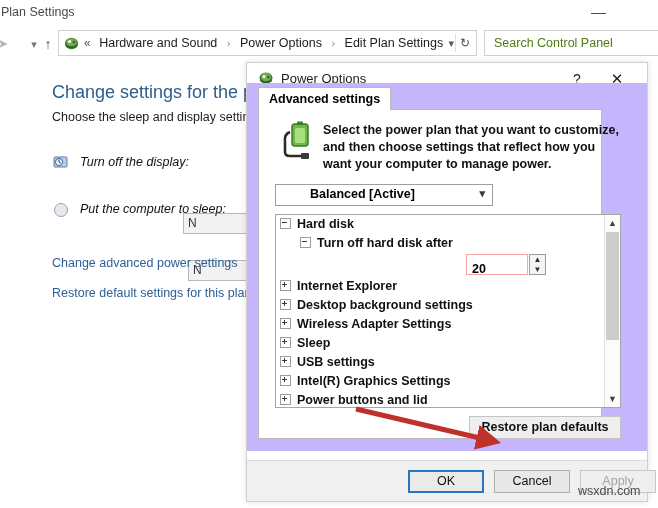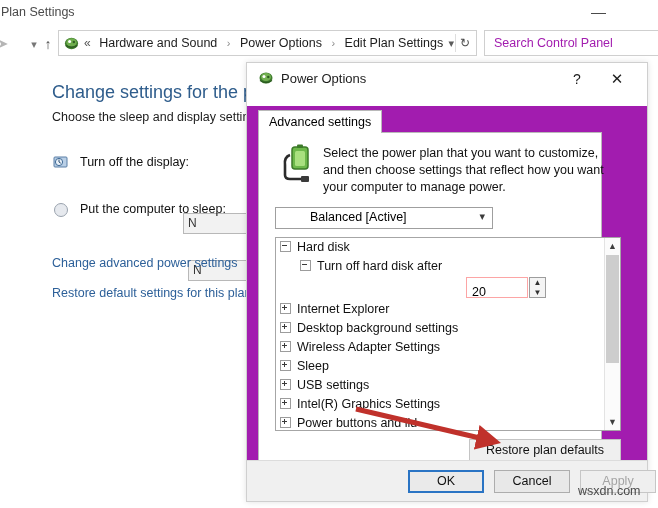--- a/index.html
+++ b/index.html
@@ -155,21 +155,21 @@
     border-right: none;
     background: #ffffff;
     box-sizing: border-box;
   }
   #search-placeholder {
     position: absolute;
     left: 9px;
     top: 0;
     height: 24px;
     line-height: 24px;
-    color: #a21caf;
+    color: #4d7c0f;
     font-size: 12.5px;
     white-space: nowrap;
   }
 
   
   #cp-body {
     position: absolute;
     left: 0; top: 60px;
     width: 658px;
     height: 448px;
@@ -206,20 +206,21 @@
     width: 18px;
     height: 18px;
   }
   .setting-label {
     position: absolute;
     left: 28px;
     top: 2px;
     font-size: 12.5px;
     white-space: nowrap;
     color: #111;
+    font-style: italic;
   }
   .setting-combo {
     position: absolute;
     top: 0px;
     width: 108px;
     height: 21px;
     border: 1px solid #b8b8b8;
     background: #f2f2f2;
     box-sizing: border-box;
     overflow: hidden;
@@ -298,24 +299,25 @@
     height: 22px;
     text-align: center;
     line-height: 22px;
     font-size: 15px;
     color: #1c1c1c;
   }
 
   #dlg-content {
     position: absolute;
     left: 0;
-    top: 43px;
+    top: 20px;
     width: 100%;
     height: 368px;
-    background: #a21caf;
+    background: #c4b5fd;
+    font-weight: bold;
   }
 
   
   #tabstrip {
     position: absolute;
     left: 11px;
     top: 4px;
     width: 380px;
     height: 23px;
   }

